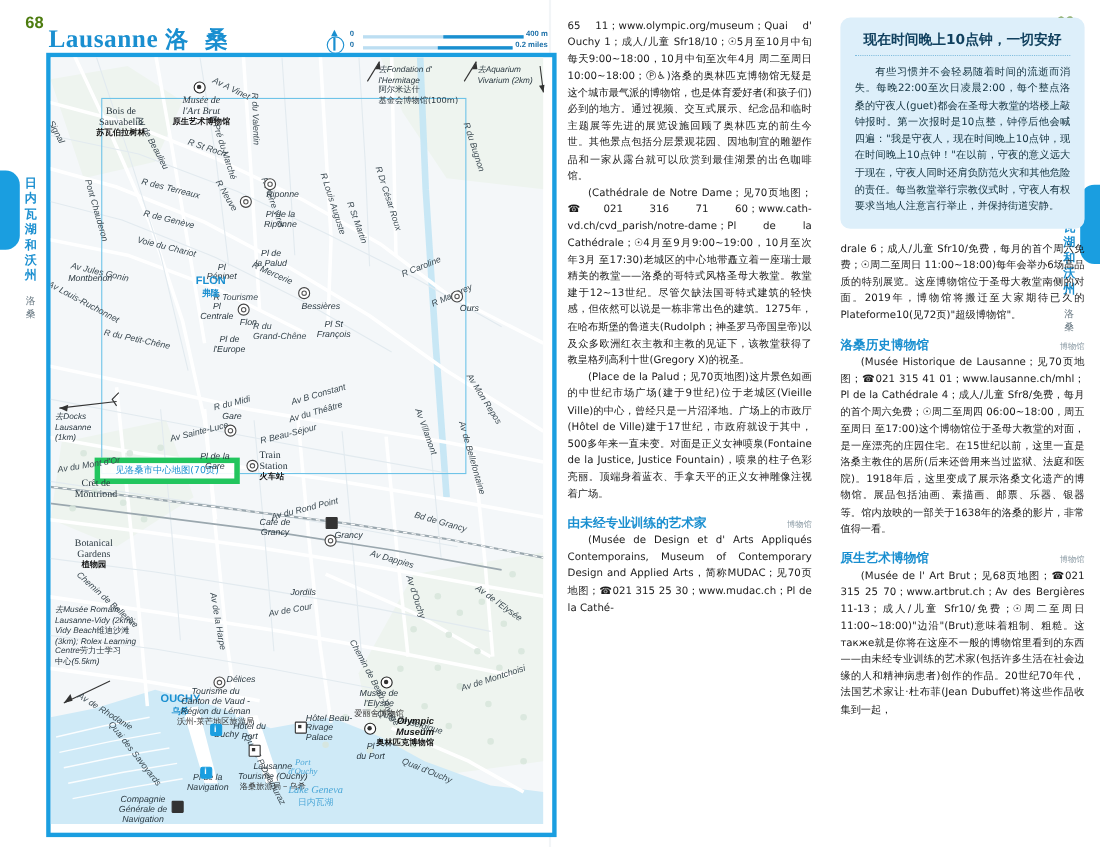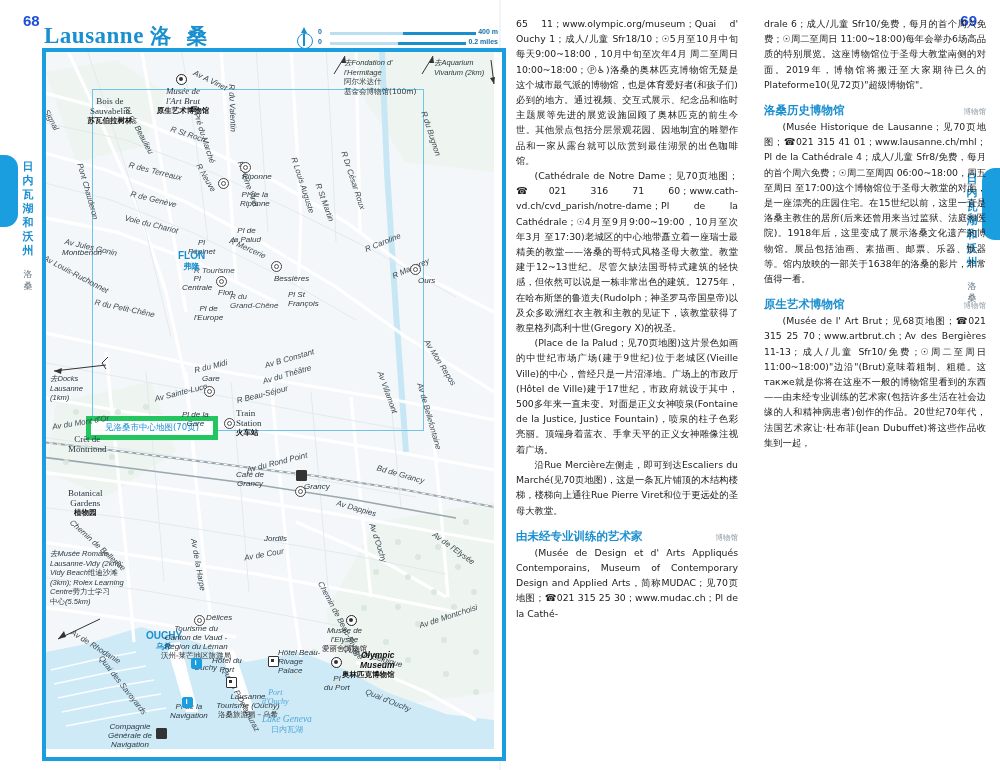--- a/index.html
+++ b/index.html
@@ -7,21 +7,21 @@
     width:1000px;height:770px;background:#ffffff;
     font-family:"Liberation Serif", serif;
     overflow:hidden;position:relative;
   }
   .page{position:absolute;inset:0;}
 
   
   .gutter{position:absolute;left:499px;top:0;width:2px;height:770px;background:#f2f5f7;}
 
   
-  .folio{position:absolute;font-family:"Liberation Sans",sans-serif;font-weight:bold;font-size:15px;color:#1d4ed8;}
+  .folio{position:absolute;font-family:"Liberation Sans",sans-serif;font-weight:bold;font-size:15px;color:#4d7c0f;}
   #folio-left{left:23px;top:12px;}
   #folio-right{right:23px;top:12px;}
 
   
   .thumb-tab{position:absolute;background:#1a9ee0;border-radius:0 13px 13px 0;}
   #thumb-left{left:0;top:155px;width:18px;height:72px;}
   #thumb-right{right:0;top:168px;width:18px;height:72px;border-radius:13px 0 0 13px;}
   .side-label{
     position:absolute;width:16px;text-align:center;
     font-family:"DejaVu Sans",sans-serif;font-weight:bold;font-size:11px;
@@ -387,21 +387,21 @@
     <div class="mlbl street" style="left:296px;top:600px;transform:rotate(16deg);">Quai de Belgique</div>
     <div class="mlbl street" style="left:318px;top:644px;transform:rotate(22deg);">Quai d'Ouchy</div>
     <div class="mlbl street" style="left:382px;top:58px;transform:rotate(72deg);transform-origin:left top;">R du Bugnon</div>
     <div class="mlbl street" style="left:372px;top:560px;transform:rotate(-18deg);">Av de Montchoisi</div>
     <div class="mlbl street" style="left:4px;top:56px;transform:rotate(62deg);transform-origin:left top;">Signal</div>
 
     <div class="mlbl place" style="left:194px;top:138px;text-align:center;">Pl de la<br>Riponne</div>
     <div class="mlbl place" style="left:186px;top:174px;text-align:center;">Pl de<br>la Palud</div>
     <div class="mlbl place" style="left:142px;top:186px;text-align:center;">Pl<br>Pépinet</div>
     <div class="mlbl place" style="left:136px;top:222px;text-align:center;">Pl<br>Centrale</div>
-    <div class="mlbl place" style="left:242px;top:238px;text-align:left;">Pl St<br>François</div>
+    <div class="mlbl place" style="left:242px;top:238px;text-align:center;">Pl St<br>François</div>
     <div class="mlbl place" style="left:148px;top:252px;text-align:center;">Pl de<br>l'Europe</div>
     <div class="mlbl place" style="left:136px;top:358px;text-align:center;">Pl de la<br>Gare</div>
     <div class="mlbl place" style="left:278px;top:622px;text-align:center;">Pl<br>du Port</div>
     <div class="mlbl place" style="left:124px;top:650px;text-align:center;">Pl de la<br>Navigation</div>
     <div class="mlbl place" style="left:16px;top:196px;">Montbenon</div>
     <div class="mlbl serifplace" style="left:22px;top:382px;">Crêt de<br>Montriond</div>
     <div class="mlbl place" style="left:218px;top:482px;">Jordils</div>
     <div class="mlbl place" style="left:258px;top:430px;">Grancy</div>
     <div class="mlbl place" style="left:196px;top:120px;">Riponne</div>
     <div class="mlbl place" style="left:228px;top:222px;">Bessières</div>
@@ -487,30 +487,34 @@
       Port<br>d'Ouchy
     </div>
   </div>
 
   <div class="col" id="col-mid">
     <p class="body">65 11；www.olympic.org/museum；Quai d' Ouchy 1；成人/儿童 Sfr18/10；☉5月至10月中旬 每天9:00~18:00，10月中旬至次年4月 周二至周日10:00~18:00；Ⓟ♿)洛桑的奥林匹克博物馆无疑是这个城市最气派的博物馆，也是体育爱好者(和孩子们)必到的地方。通过视频、交互式展示、纪念品和临时主题展等先进的展览设施回顾了奥林匹克的前生今世。其他景点包括分层景观花园、因地制宜的雕塑作品和一家从露台就可以欣赏到最佳湖景的出色咖啡馆。</p>
 
     <p class="body indent">(Cathédrale de Notre Dame；见70页地图；☎021 316 71 60；www.cath-vd.ch/cvd_parish/notre-dame；Pl de la Cathédrale；☉4月至9月9:00~19:00，10月至次年3月 至17:30)老城区的中心地带矗立着一座瑞士最精美的教堂——洛桑的哥特式风格圣母大教堂。教堂建于12~13世纪。尽管欠缺法国哥特式建筑的轻快感，但依然可以说是一栋非常出色的建筑。1275年，在哈布斯堡的鲁道夫(Rudolph；神圣罗马帝国皇帝)以及众多欧洲红衣主教和主教的见证下，该教堂获得了教皇格列高利十世(Gregory Ⅹ)的祝圣。</p>
 
     <p class="body indent">(Place de la Palud；见70页地图)这片景色如画的中世纪市场广场(建于9世纪)位于老城区(Vieille Ville)的中心，曾经只是一片沼泽地。广场上的市政厅(Hôtel de Ville)建于17世纪，市政府就设于其中，500多年来一直未变。对面是正义女神喷泉(Fontaine de la Justice, Justice Fountain)，喷泉的柱子色彩亮丽。顶端身着蓝衣、手拿天平的正义女神雕像注视着广场。</p>
-    <p class="body indent">沿Rue Mercière左侧走，即可到达Escaliers du Marché(见70页地图)，这是一条瓦片铺顶的木结构楼梯，楼梯向上通往Rue Pierre Viret和位于更远处的圣母大教堂。</p>
 
     <div class="heading">
       <span class="h-title">由未经专业训练的艺术家</span>
       <span class="h-cat">博物馆</span>
     </div>
     <p class="body indent">(Musée de Design et d' Arts Appliqués Contemporains, Museum of Contemporary Design and Applied Arts，简称MUDAC；见70页地图；☎021 315 25 30；www.mudac.ch；Pl de la Cathé-</p>
   </div>
 
   <div class="col" id="col-right">
+    <div id="feature-box">
+      <div id="feature-title">现在时间晚上10点钟，一切安好</div>
+      <div id="feature-rule"></div>
+      <div id="feature-body">有些习惯并不会轻易随着时间的流逝而消失。每晚22:00至次日凌晨2:00，每个整点洛桑的守夜人(guet)都会在圣母大教堂的塔楼上敲钟报时。第一次报时是10点整，钟停后他会喊四遍："我是守夜人，现在时间晚上10点钟，现在时间晚上10点钟！"在以前，守夜的意义远大于现在，守夜人同时还肩负防范火灾和其他危险的责任。每当教堂举行宗教仪式时，守夜人有权要求当地人注意言行举止，并保持街道安静。</div>
+    </div>
 
     <p class="body">drale 6；成人/儿童 Sfr10/免费，每月的首个周六免费；☉周二至周日 11:00~18:00)每年会举办6场高品质的特别展览。这座博物馆位于圣母大教堂南侧的对面。2019年，博物馆将搬迁至大家期待已久的Plateforme10(见72页)"超级博物馆"。</p>
 
     <div class="heading">
       <span class="h-title">洛桑历史博物馆</span>
       <span class="h-cat">博物馆</span>
     </div>
     <p class="body indent">(Musée Historique de Lausanne；见70页地图；☎021 315 41 01；www.lausanne.ch/mhl；Pl de la Cathédrale 4；成人/儿童 Sfr8/免费，每月的首个周六免费；☉周二至周四 06:00~18:00，周五至周日 至17:00)这个博物馆位于圣母大教堂的对面，是一座漂亮的庄园住宅。在15世纪以前，这里一直是洛桑主教住的居所(后来还曾用来当过监狱、法庭和医院)。1918年后，这里变成了展示洛桑文化遗产的博物馆。展品包括油画、素描画、邮票、乐器、银器等。馆内放映的一部关于1638年的洛桑的影片，非常值得一看。</p>
 
     <div class="heading">

